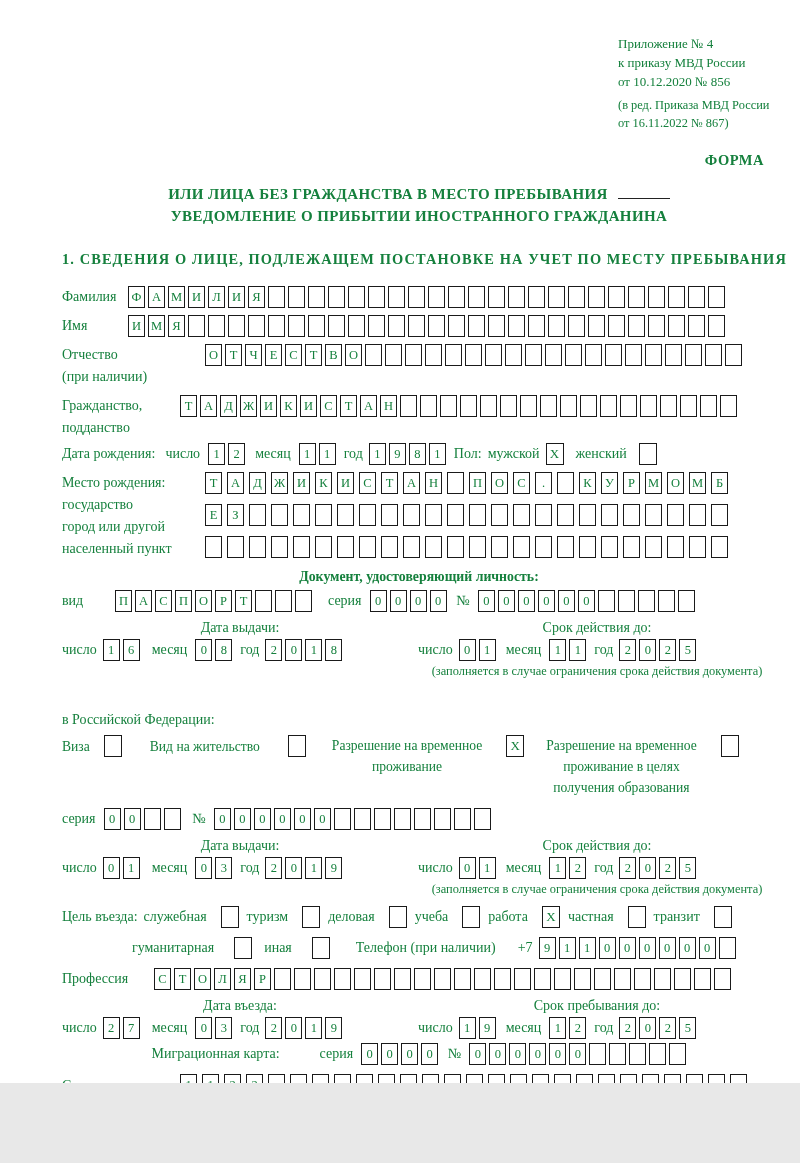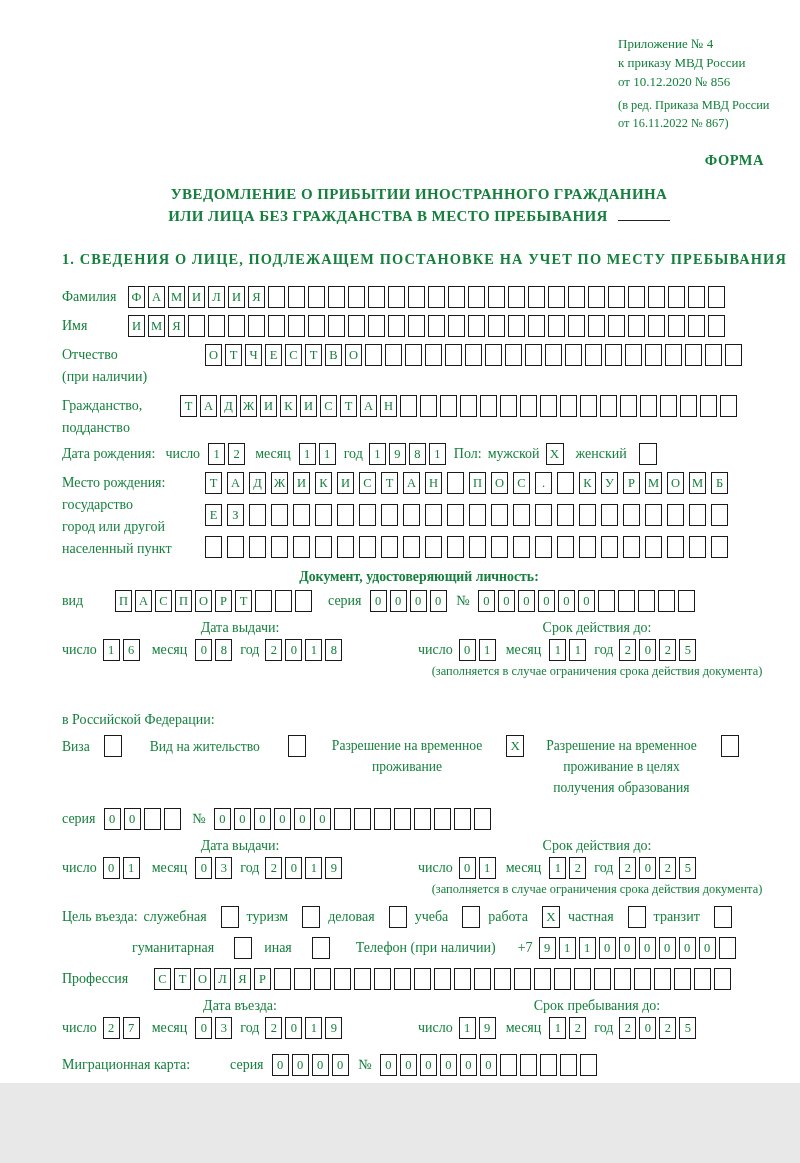--- a/index.html
+++ b/index.html
@@ -64,22 +64,22 @@
     <div>Приложение № 4</div>
     <div>к приказу МВД России</div>
     <div>от 10.12.2020 № 856</div>
     <div class="small gap-top">(в ред. Приказа МВД России</div>
     <div class="small">от 16.11.2022 № 867)</div>
   </div>
 
   <div class="forma">ФОРМА</div>
 
   <div class="title">
+    <div><span>ИЛИ ЛИЦА БЕЗ ГРАЖДАНСТВА В МЕСТО ПРЕБЫВАНИЯ</span><span class="blank-line"></span></div>
     <div>УВЕДОМЛЕНИЕ О ПРИБЫТИИ ИНОСТРАННОГО ГРАЖДАНИНА</div>
-    <div><span>ИЛИ ЛИЦА БЕЗ ГРАЖДАНСТВА В МЕСТО ПРЕБЫВАНИЯ</span><span class="blank-line"></span></div>
   </div>
 
   <div class="sec-head">1. СВЕДЕНИЯ О ЛИЦЕ, ПОДЛЕЖАЩЕМ ПОСТАНОВКЕ НА УЧЕТ ПО МЕСТУ ПРЕБЫВАНИЯ</div>
 
   <div class="row" style="margin-top:18px;">
     <span class="lbl w66">Фамилия</span>
     <span class="cells">
         <span class="cell">Ф</span>
         <span class="cell">А</span>
         <span class="cell">М</span>
@@ -662,21 +662,21 @@
         <span class="cells mL6">
             <span class="cell">2</span>
             <span class="cell">0</span>
             <span class="cell">2</span>
             <span class="cell">5</span>
           </span>
       </div>
     </div>
   </div>
 
-  <div class="row" style="margin-top:15px;">
+  <div class="row" style="margin-top:4px;justify-content:center;">
     <span class="lbl">Миграционная карта:</span>
     <span class="lbl" style="margin-left:40px;">серия</span>
     <span class="cells mL8">
         <span class="cell">0</span>
         <span class="cell">0</span>
         <span class="cell">0</span>
         <span class="cell">0</span>
       </span>
     <span class="lbl mL10">№</span>
     <span class="cells mL8">

